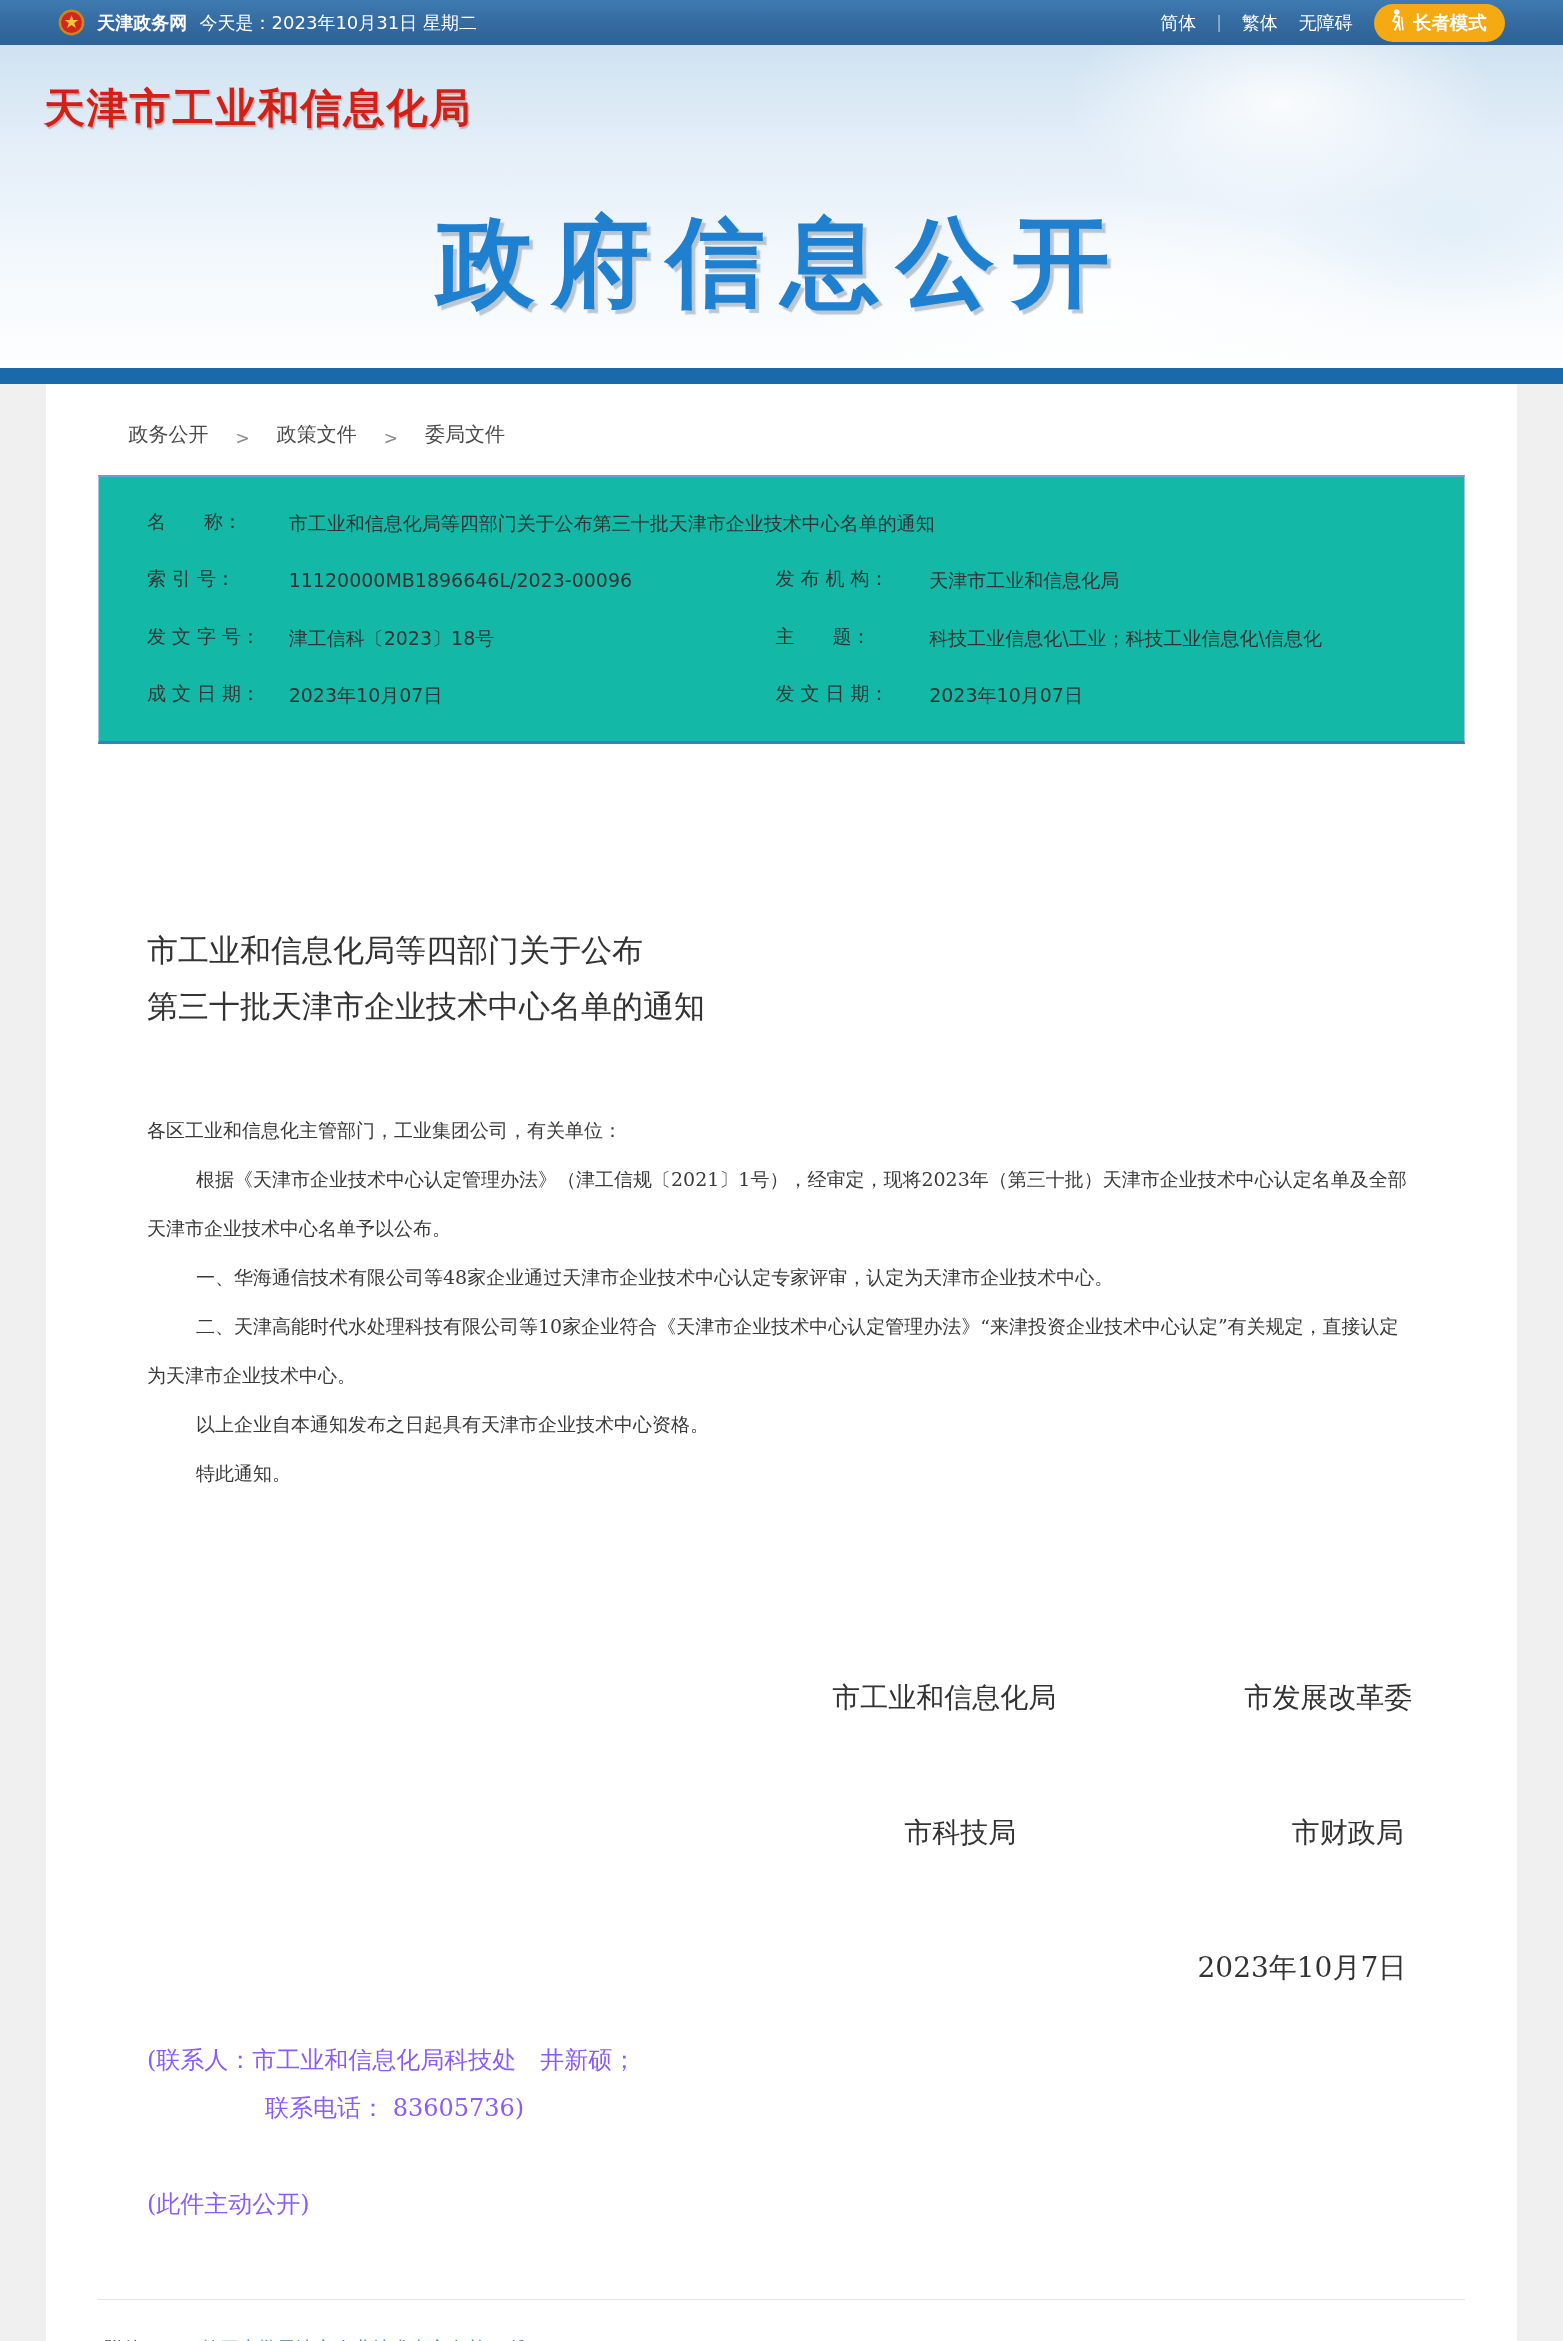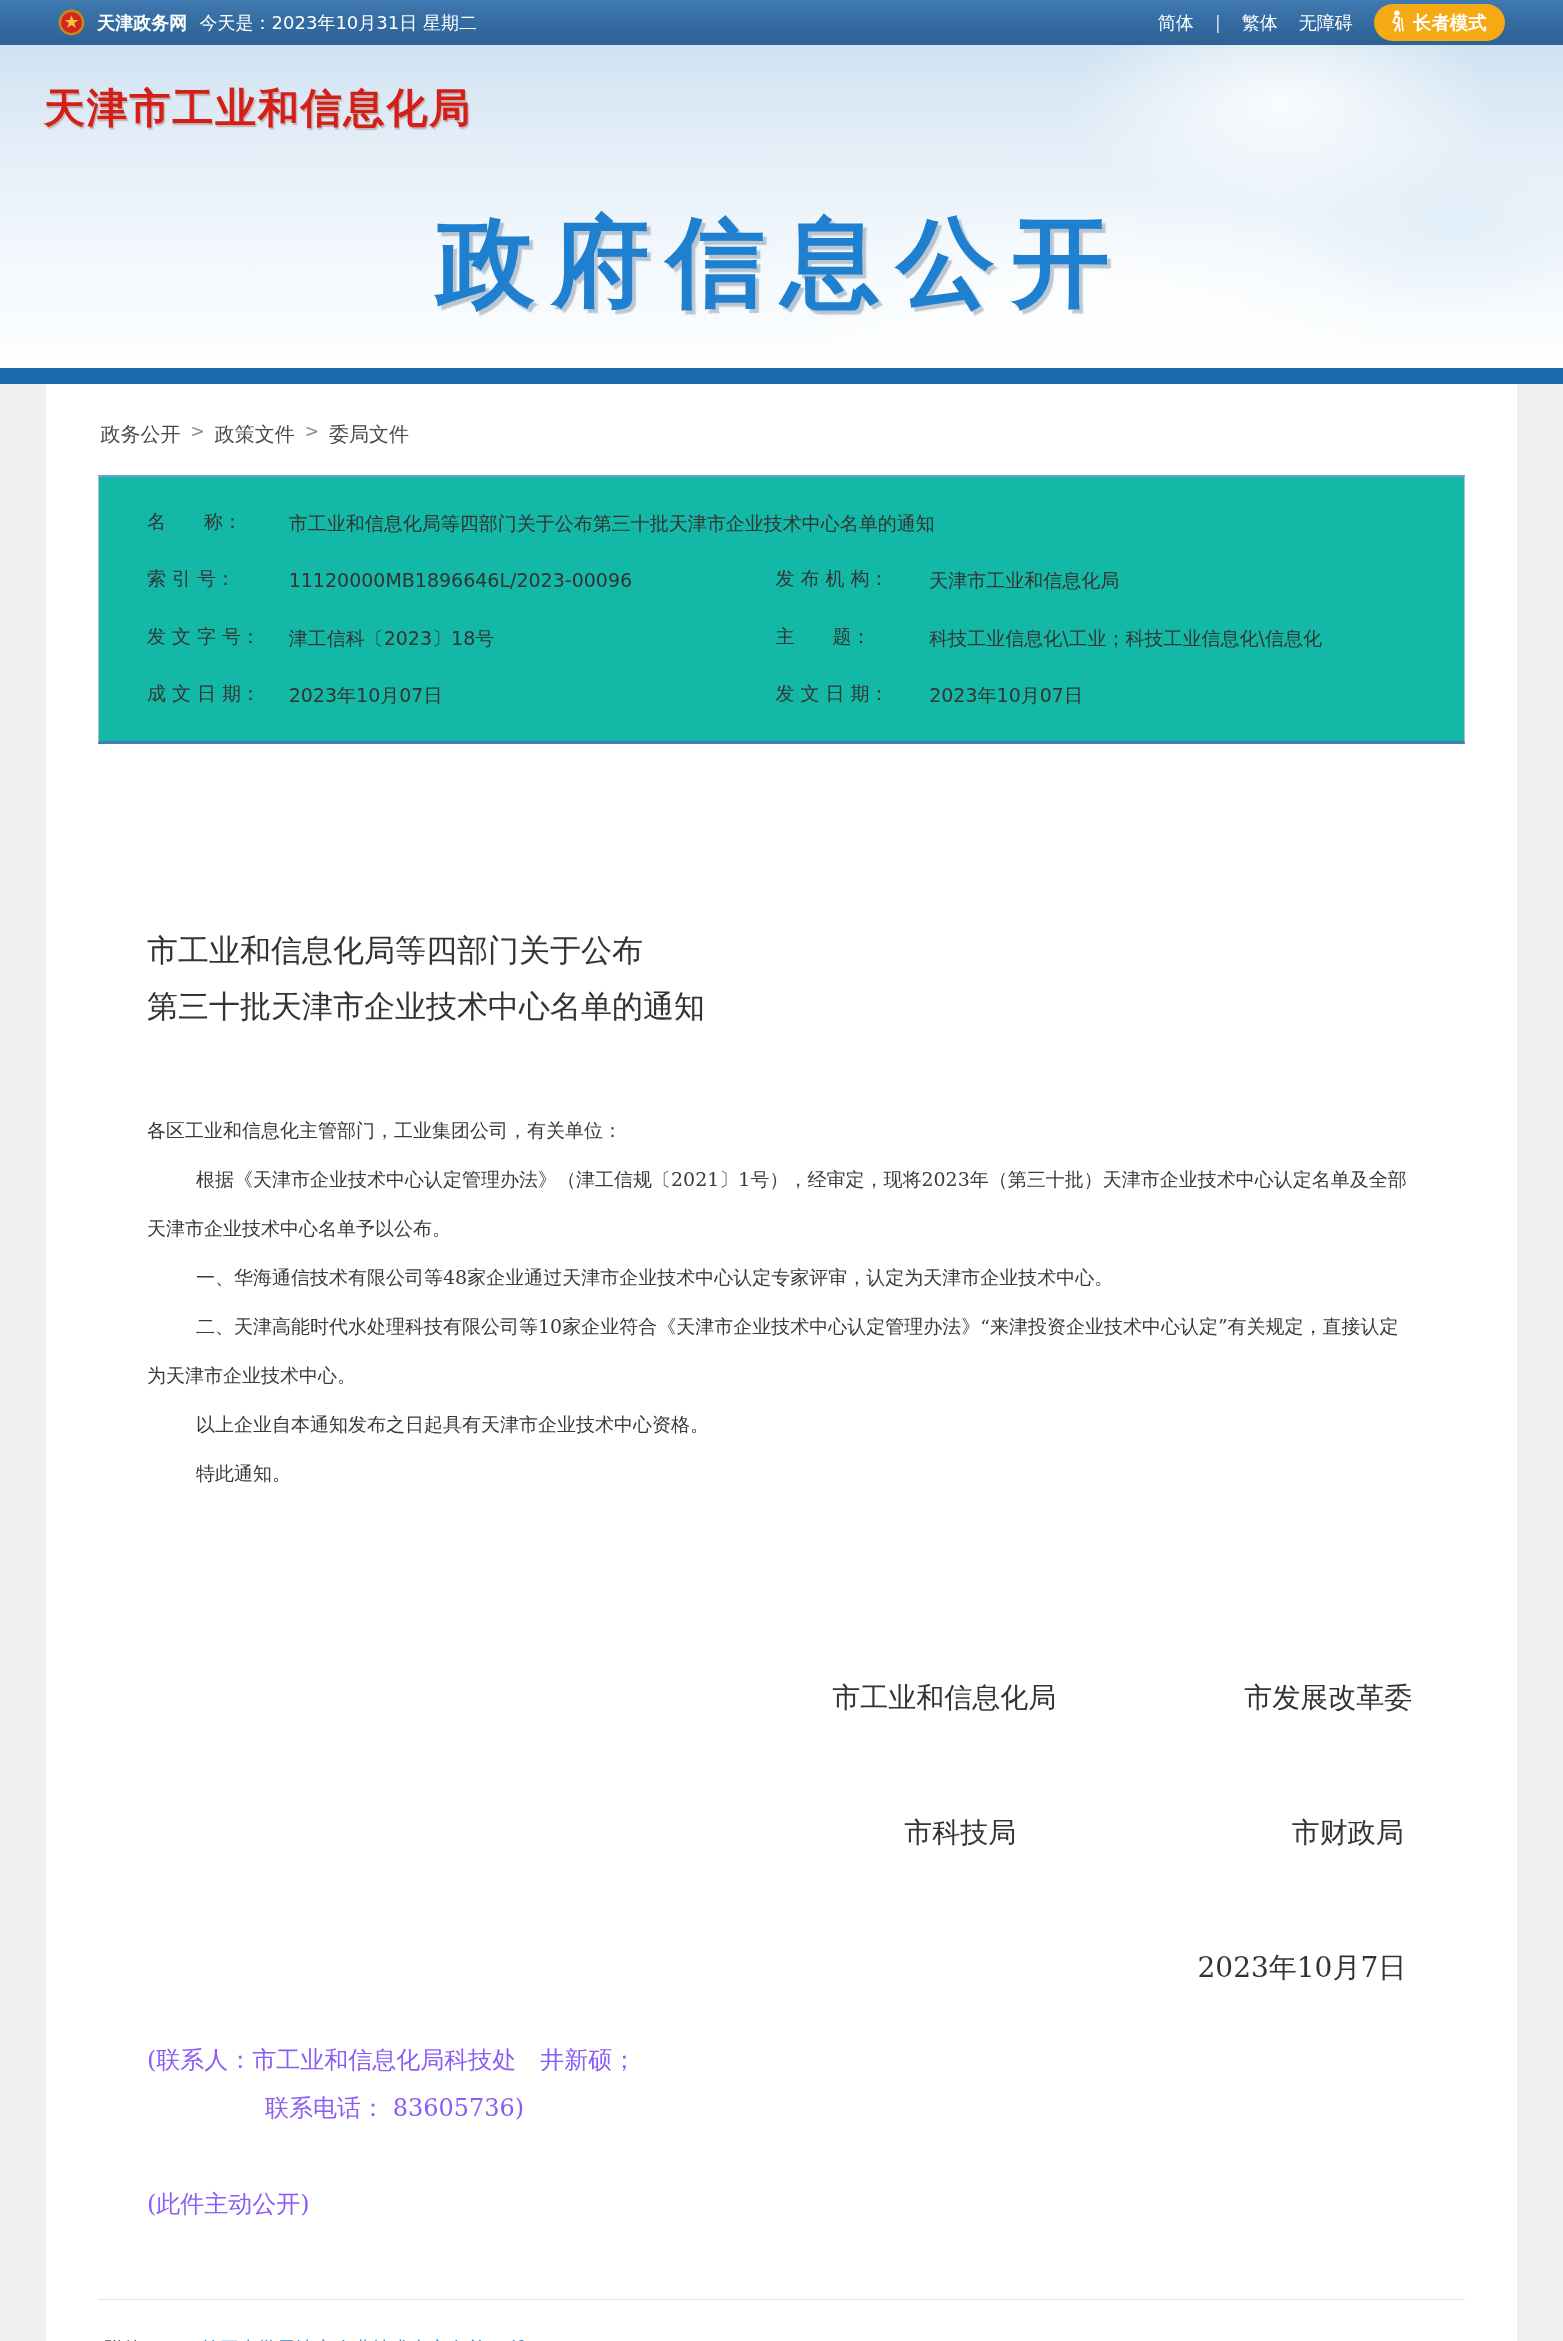--- a/index.html
+++ b/index.html
@@ -6,21 +6,21 @@
   html,body { width:1563px; background:#f0f0f0; font-family:"DejaVu Sans","Liberation Sans",sans-serif; }
 
   
   .topbar{
     height:45px; display:flex; align-items:center; justify-content:space-between;
     padding:0 58px; color:#fff; font-size:18px;
     background:linear-gradient(180deg,#3f7ab0 0%,#336a9f 55%,#2d6296 100%);
   }
   .topbar-left{ display:flex; align-items:center; gap:12.3px; }
   .topbar-left .site{ font-weight:bold; }
-  .topbar-right{ display:flex; align-items:center; gap:21px; }
+  .topbar-right{ display:flex; align-items:center; gap:21px;font-family:Liberation Serif, serif; }
   .topbar a{ color:#fff; text-decoration:none; cursor:pointer; }
   .tb-sep{ color:#cfe0ee; }
   .elder-pill{
     background:#f5a912; border-radius:27px; padding:5.5px 18.4px 5.5px 13.5px;
     display:inline-flex; align-items:center; gap:7.4px; font-weight:bold; font-size:18.4px;
   }
   .emblem-svg{ width:27px; height:27px; display:block; }
 
   
   .banner{
@@ -40,21 +40,21 @@
     position:absolute; left:0; right:0; top:153px; text-align:center;
     font-size:98px; font-weight:900; color:#1e80cf; letter-spacing:17px;
     text-shadow:3.7px 4.3px 1.2px rgba(125,145,165,.5);
   }
   .blue-bar{ height:16px; background:#1a69ab; }
 
   
   .page{ background:#f0f0f0; }
   .card{ margin:0 46px; background:#fff; padding:29.5px 52px 58px; }
 
-  .breadcrumb{ display:flex; align-items:flex-start; gap:10px; font-size:20px; color:#4a4a4a; padding:7.4px 0 27px 2.5px; }
+  .breadcrumb{ display:flex; align-items:flex-end; gap:27px; font-size:20px; color:#4a4a4a; padding:7.4px 0 27px 2.5px;margin-left:28px; }
   .breadcrumb a{ color:#4a4a4a; text-decoration:none; cursor:pointer; }
   .bc-sep{ color:#8a8a8a; font-size:17px; }
 
   .meta{
     background:#14b8a6; border:1.2px solid #a3c3de; border-top:2.5px solid #6ba0cf; border-bottom:3.7px solid #447cb4;
     padding:32px 48px; display:grid; grid-template-columns:138px 1fr 150px 1fr;
     row-gap:29.5px; font-size:19px; color:#333; align-items:start;
   }
   .meta .lab{ white-space:pre; color:#333; }
   .meta .val{ padding-left:3.7px; line-height:28px; }

